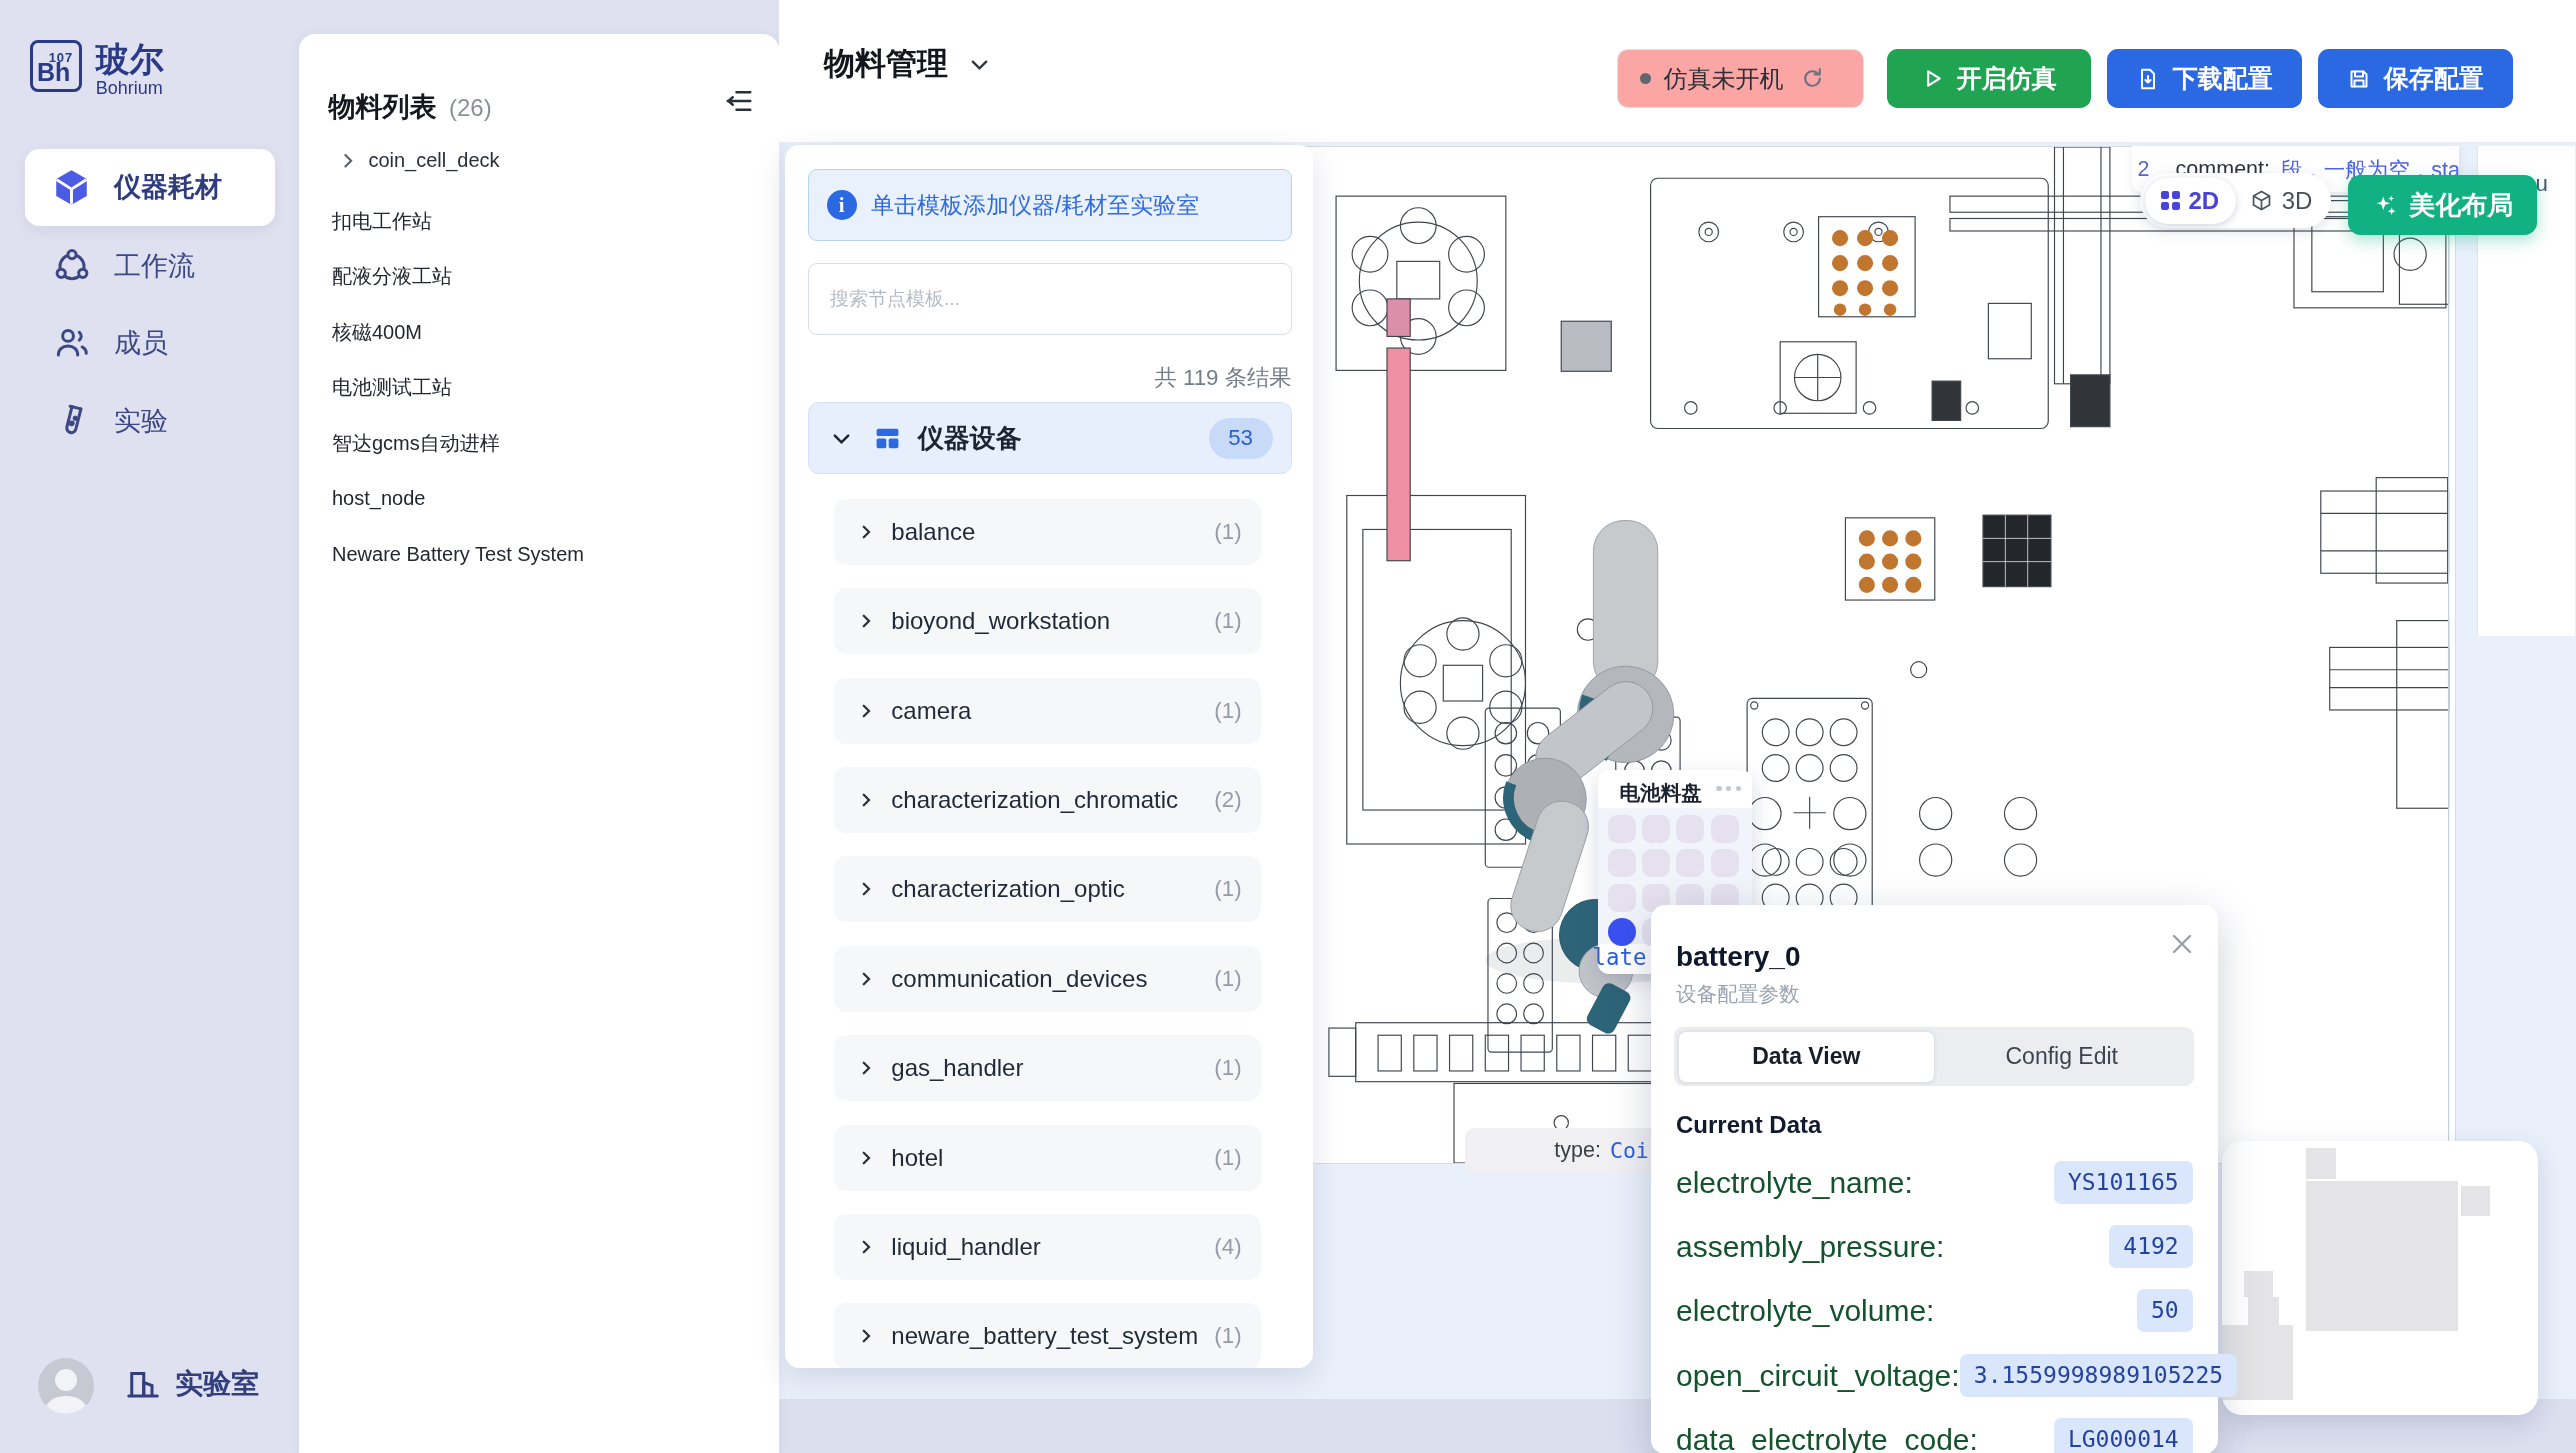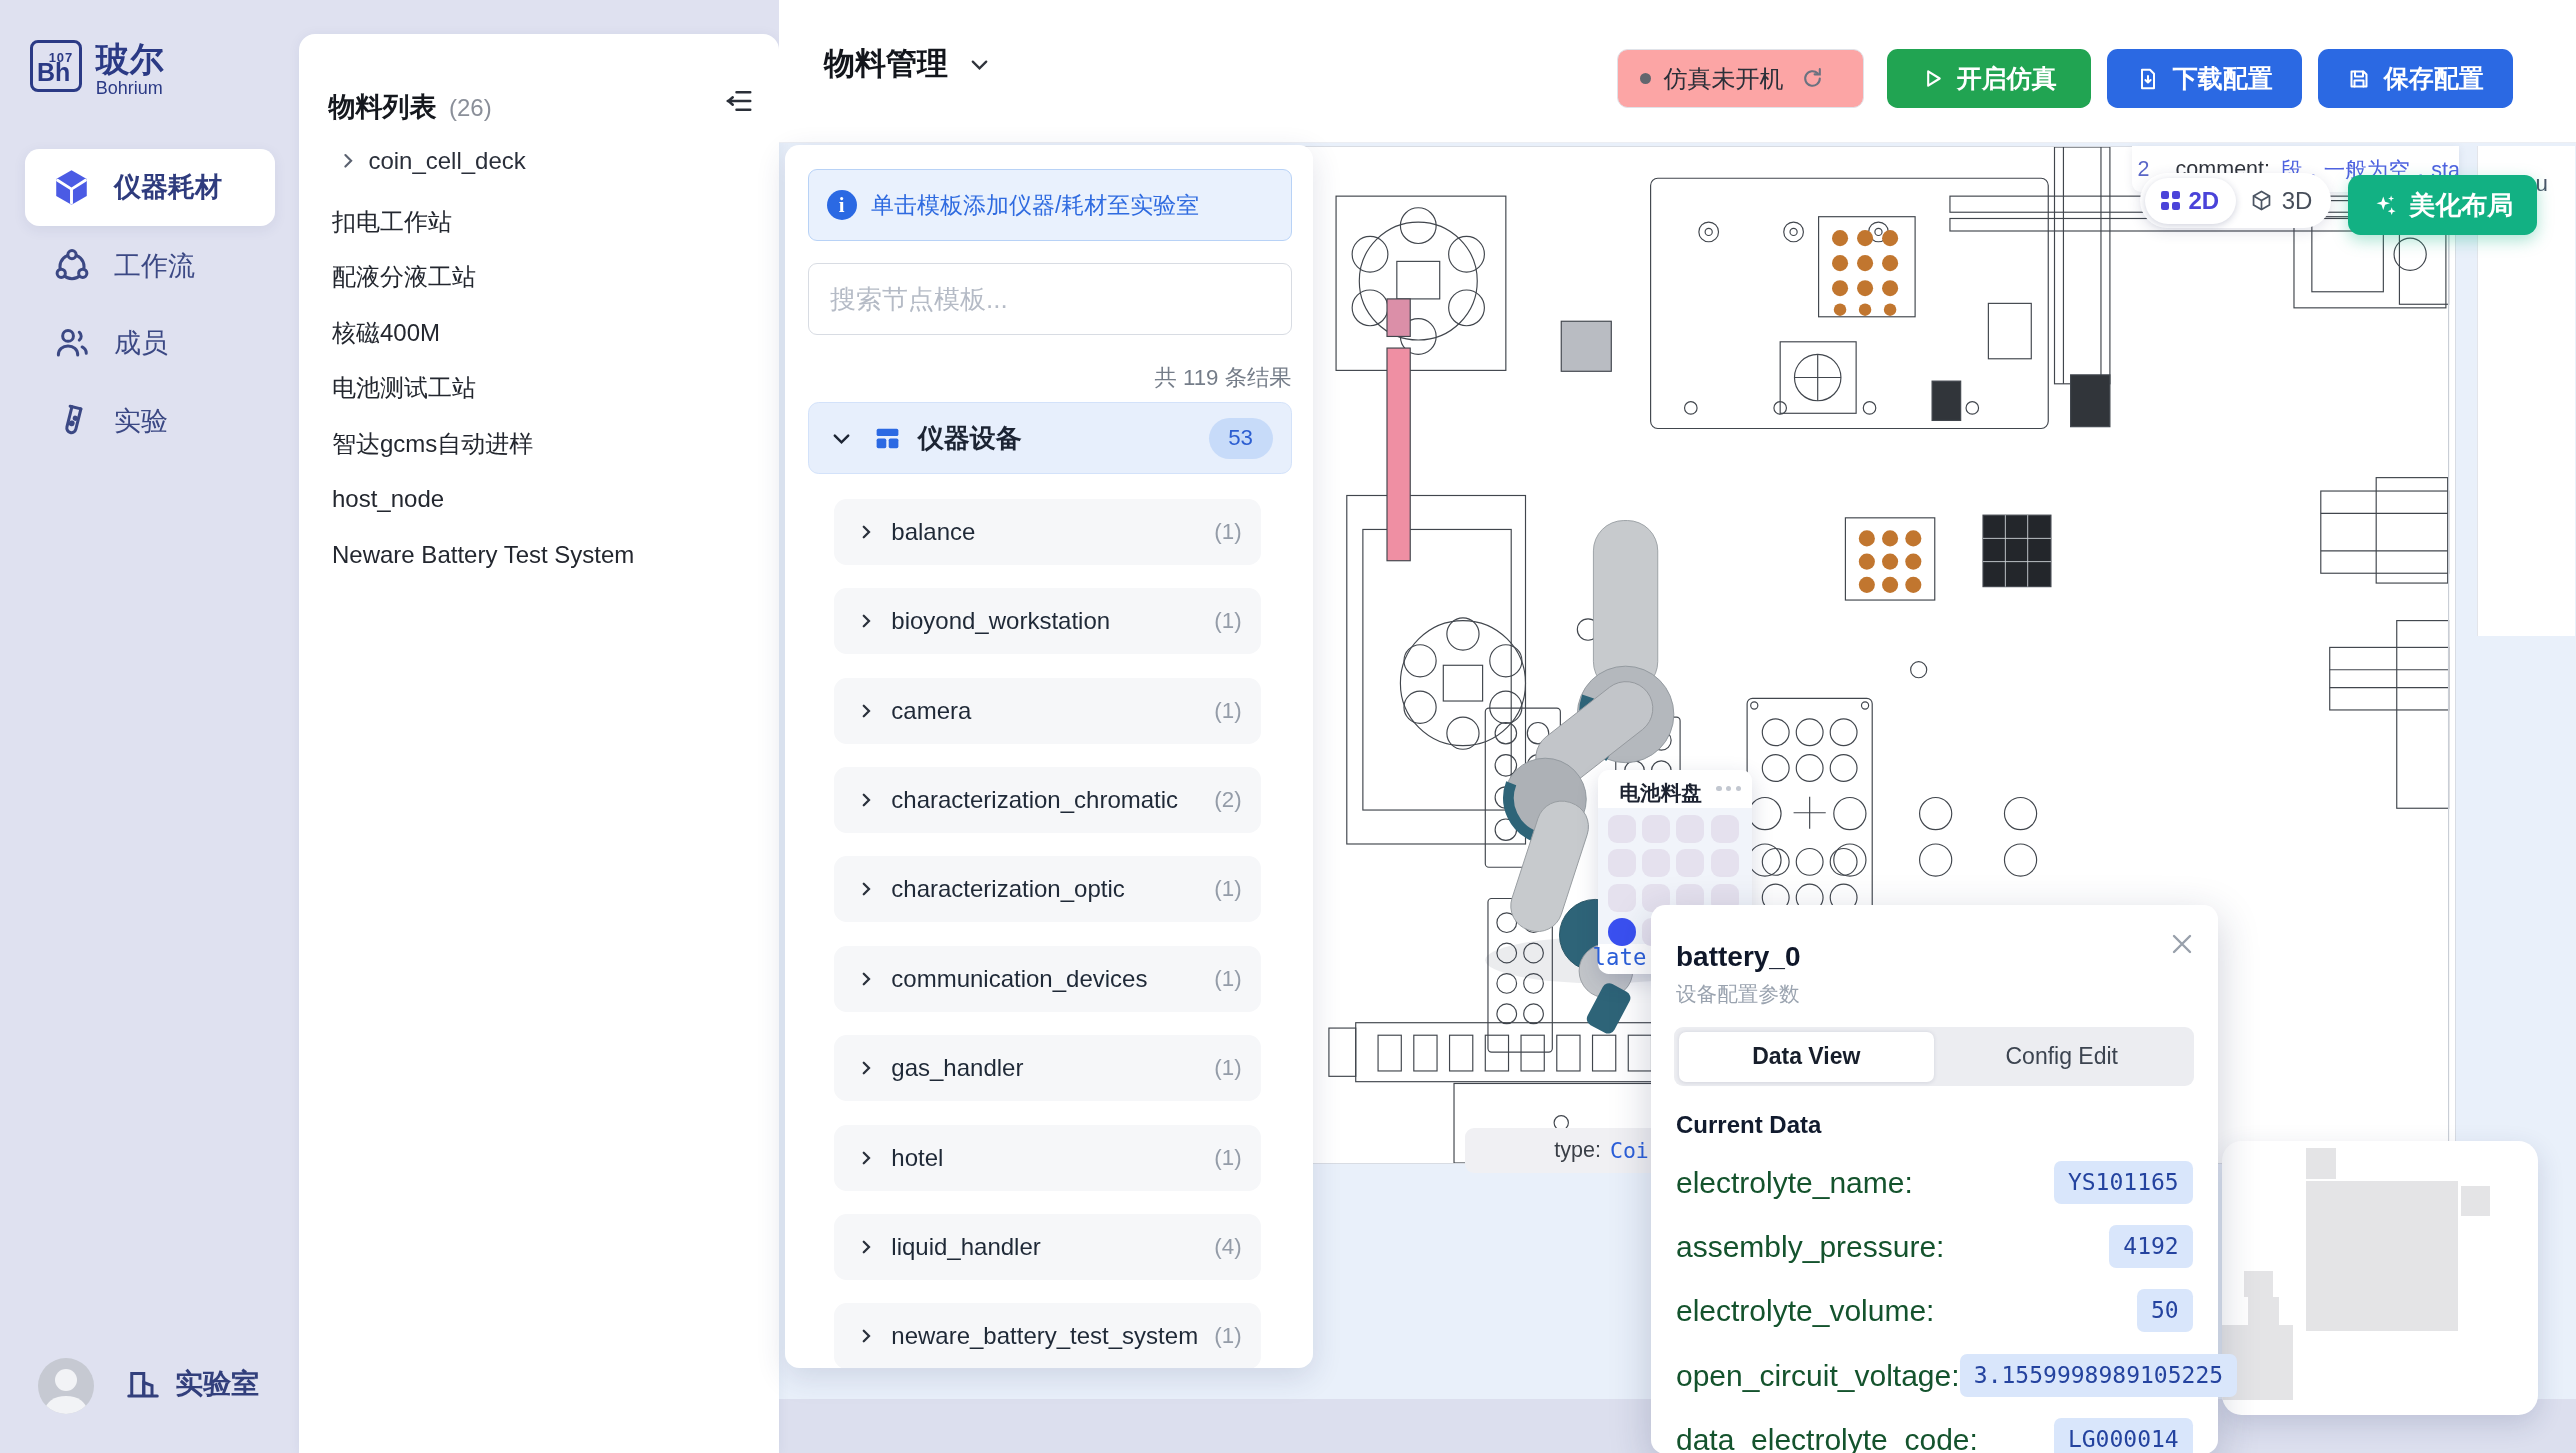--- a/index.html
+++ b/index.html
@@ -29,21 +29,21 @@
   .lab-label { font-size:28px; font-weight:bold; color:#323f7c; }
 
   
   .materials { position:absolute; left:299px; top:34px; width:480px; height:1419px; background:#ffffff; border-radius:16px 16px 0 0; z-index:6; box-shadow:0 1.8px 12.5px rgba(40,50,100,0.06); }
   .mat-header { position:absolute; left:29.5px; top:55px; display:flex; align-items:baseline; gap:12.5px; }
   .mat-title { font-size:27px; font-weight:bold; color:#15181e; }
   .mat-count { font-size:24px; color:#8a8f99; }
   .mat-collapse { position:absolute; right:25px; top:52px; width:30px; height:30px; cursor:pointer; }
   .mat-row { position:absolute; left:0; width:480px; height:39px; display:flex; align-items:center; cursor:pointer; }
   .mat-row .chev { margin-left:39px; width:19.7px; height:19.7px; }
-  .mat-row .lbl { font-size:24px; color:#23272f; }
+  .mat-row .lbl { font-size:20px; color:#23272f; }
   .mat-row.tree .lbl { margin-left:10.7px; color:#2a2f3a; }
   .mat-row.plain .lbl { margin-left:33px; }
 
   
   .main { position:absolute; left:779px; top:0; width:1797px; height:1453px; background:#e9f0fa; }
   .main-header { position:absolute; left:0; top:0; width:1797px; height:143px; background:#ffffff; border-bottom:0.9px solid #eceef3; z-index:15; }
   .page-title-wrap { position:absolute; left:45px; top:43px; display:flex; align-items:center; gap:19.7px; cursor:pointer; }
   .page-title { font-size:31px; font-weight:bold; color:#13161c; }
   .status-pill { position:absolute; left:838px; top:49px; width:247px; height:59px; background:#fca5a5; border:1.8px solid #e0e3e9; border-radius:10.7px; display:flex; align-items:center; }
   .status-dot { width:11.6px; height:11.6px; border-radius:50%; background:#62666e; margin-left:21.5px; }
@@ -103,21 +103,21 @@
 
   
   .minimap { position:absolute; left:1443px; top:1141px; width:316px; height:274px; background:#ffffff; border-radius:19.7px; box-shadow:0 9px 27px rgba(40,50,100,0.16); z-index:6; overflow:hidden; }
   .mm { position:absolute; background:#e4e4e6; }
 
   
   .tpanel { position:absolute; left:6.3px; top:145px; width:528px; height:1223px; background:#ffffff; border-radius:14.3px; box-shadow:0 9px 30px rgba(40,50,100,0.14); z-index:20; overflow:hidden; }
   .banner { position:absolute; left:22.3px; top:24px; width:484px; height:72px; background:#e9f1fd; border:1.8px solid #b8d2f6; border-radius:9px; display:flex; align-items:center; gap:14.3px; }
   .banner-text { font-size:23px; color:#2f6be0; }
   .info-ic { width:30px; height:30px; margin-left:18px; border-radius:50%; background:#2b69e3; color:#ffffff; font-size:20.6px; font-weight:bold; display:flex; align-items:center; justify-content:center; font-family:"Liberation Serif",serif; }
-  .search { position:absolute; left:22.3px; top:118px; width:484px; height:72px; border:1.8px solid #d8dce3; border-radius:9px; font-size:26px; color:#333; padding:0 21.5px; font-family:Liberation Sans, sans-serif; outline:none; }
+  .search { position:absolute; left:22.3px; top:118px; width:484px; height:72px; border:1.8px solid #d8dce3; border-radius:9px; font-size:19px; color:#333; padding:0 21.5px; font-family:Liberation Sans, sans-serif; outline:none; }
   .search::placeholder { color:#b5bbc6; }
   .results { position:absolute; left:22.3px; top:218px; width:484px; text-align:right; font-size:22.3px; color:#757d89; }
   .group-row { position:absolute; left:22.3px; top:257px; width:484px; height:72px; background:#e7effc; border:0.9px solid #d3e2fa; border-radius:10.7px; display:flex; align-items:center; cursor:pointer; }
   .group-label { font-size:26px; font-weight:bold; color:#1c2433; margin-left:16px; }
   .badge { position:absolute; right:18px; width:64px; height:41px; border-radius:20.6px; background:#c7dbf9; color:#2c5ed1; font-size:22.3px; display:flex; align-items:center; justify-content:center; }
   .titem { position:absolute; left:49px; width:427px; height:66px; background:#f6f7f9; border-radius:12.5px; display:flex; align-items:center; cursor:pointer; }
   .titem .chev { margin-left:23px; }
   .titem .nm { font-size:24px; color:#1f2937; margin-left:16px; }
   .titem .ct { position:absolute; right:19.7px; font-size:22.3px; color:#949ca8; }
 

